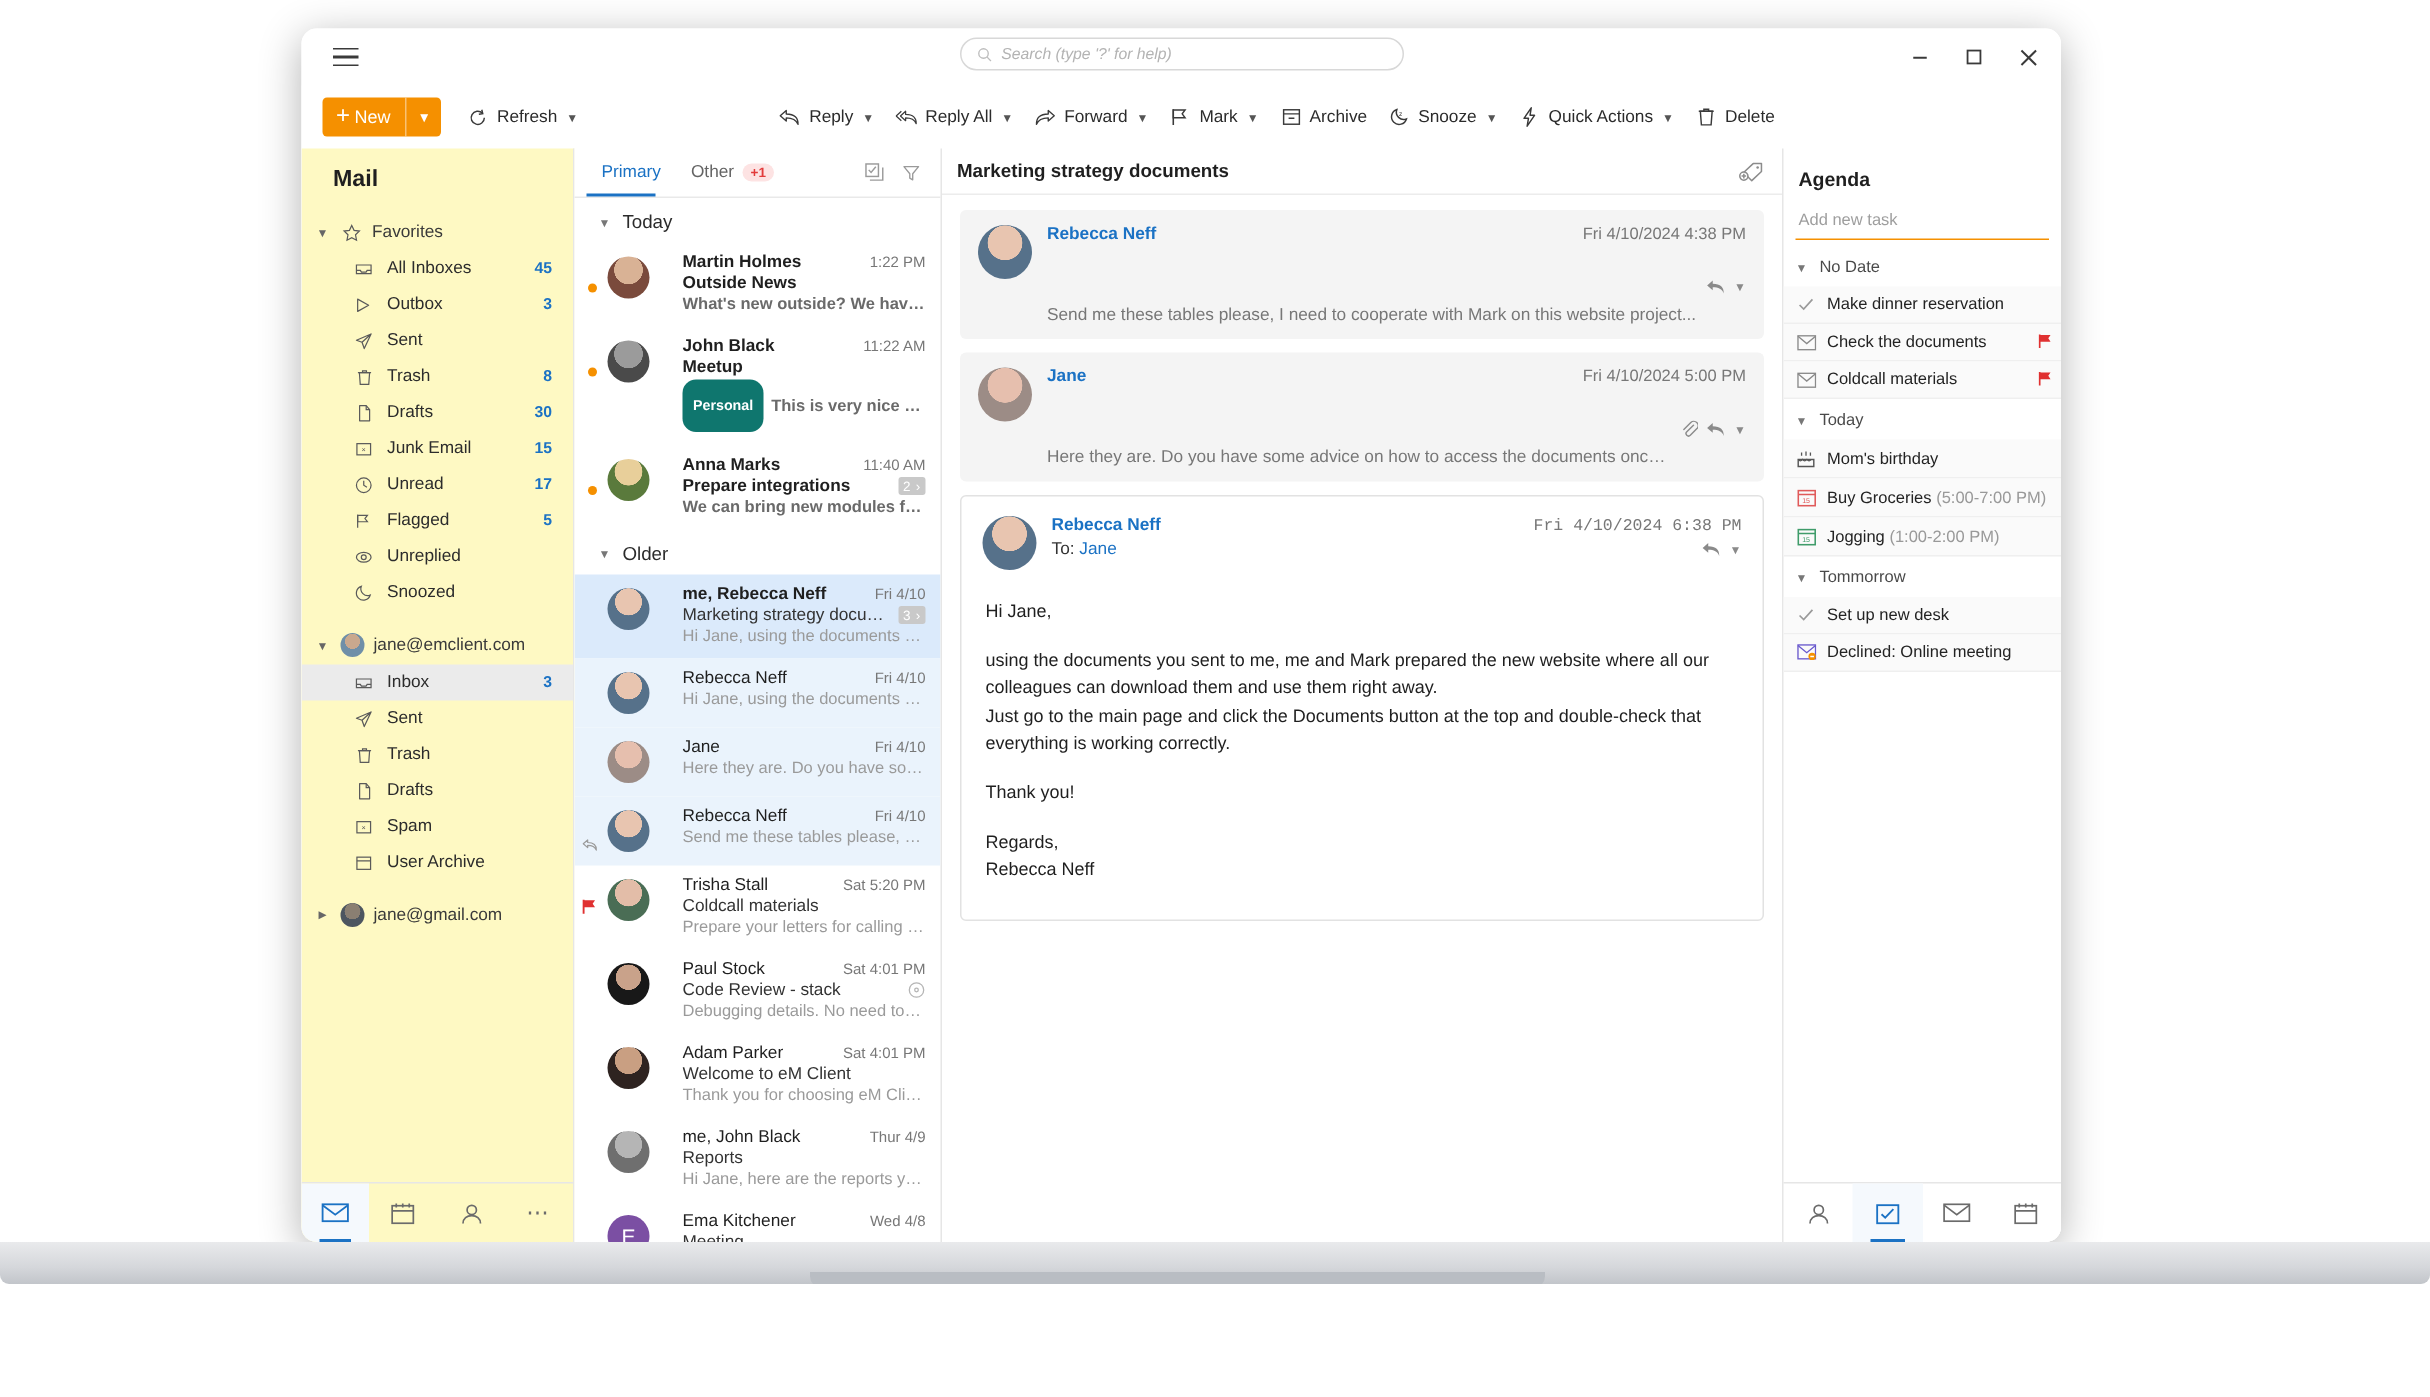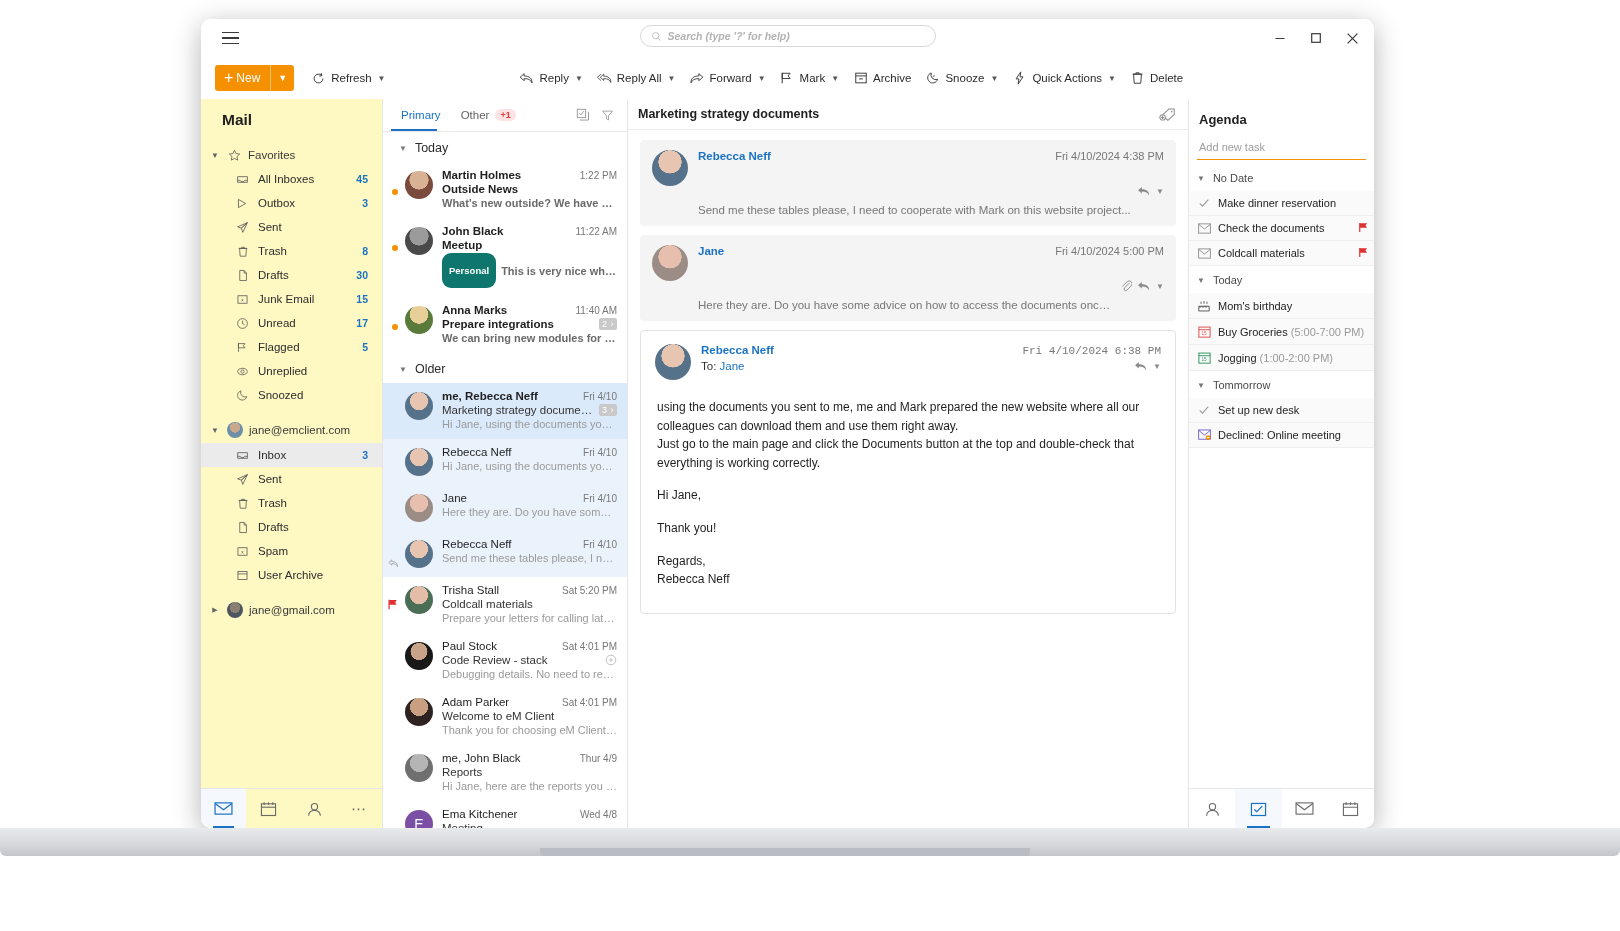--- a/index.html
+++ b/index.html
@@ -55,21 +55,20 @@
     flex-direction: column;
   }
 
   
   .titlebar {
     height: 38px;
     display: flex;
     align-items: center;
     position: relative;
     flex: 0 0 auto;
-    font-weight: bold;
   }
   .hamburger {
     width: 34px; height: 30px;
     margin-left: 12px;
     display: flex; flex-direction: column; justify-content: center; align-items: center;
     gap: 4px;
     cursor: pointer;
   }
   .hamburger span { display:block; width: 17px; height: 1.6px; background: #3a3a3a; }
 
@@ -236,21 +235,21 @@
   .listscroll { flex: 1 1 auto; overflow: hidden; position: relative; }
   .sechdr {
     display: flex; align-items: center; gap: 8px;
     font-size: 12.5px; color: #2b2b2b; font-weight: 500;
     padding: 9px 0 7px 16px;
     cursor: pointer;
   }
   .sechdr .chev { font-size: 8px; color: #777; }
 
   .msg {
-    display: flex; gap: 9px;
+    display: flex; gap: 22px;
     padding: 7px 10px 8px 8px;
     cursor: pointer;
     position: relative;
     border-bottom: 1px solid transparent;
   }
   .msg.sel { background: #dbeafb; }
   .msg.thread { background: #eaf3fc; }
   .dot-unread {
     position: absolute; left: 9px; top: 27px;
     width: 6px; height: 6px; border-radius: 50%; background: #F59000;
@@ -1087,23 +1086,23 @@
                         <svg width="14" height="11" viewBox="0 0 18 14">
                           <path d="M6.2 1.2 1.4 5.4 6.2 9.6V7.1c5 0 8 1.6 9.4 5.2.2-5.2-2.7-8.3-9.4-8.3z" fill="#8a8a8a"></path>
                         </svg>
                       </span>
                     <span style="font-size:8px;">▼</span>
                   </span>
                 </div>
               </div>
             </div>
             <div class="om-text">
+              <p>Hi Jane,</p>
               <p style="white-space:pre-line;">using the documents you sent to me, me and Mark prepared the new website where all our colleagues can download them and use them right away.
 Just go to the main page and click the Documents button at the top and double-check that everything is working correctly.</p>
-              <p>Hi Jane,</p>
               <p>Thank you!</p>
               <p style="white-space:pre-line;">Regards,
 Rebecca Neff</p>
             </div>
           </div>
         </div>
       </div>
 
       <div class="agenda">
         <div class="agenda-title">Agenda</div>

